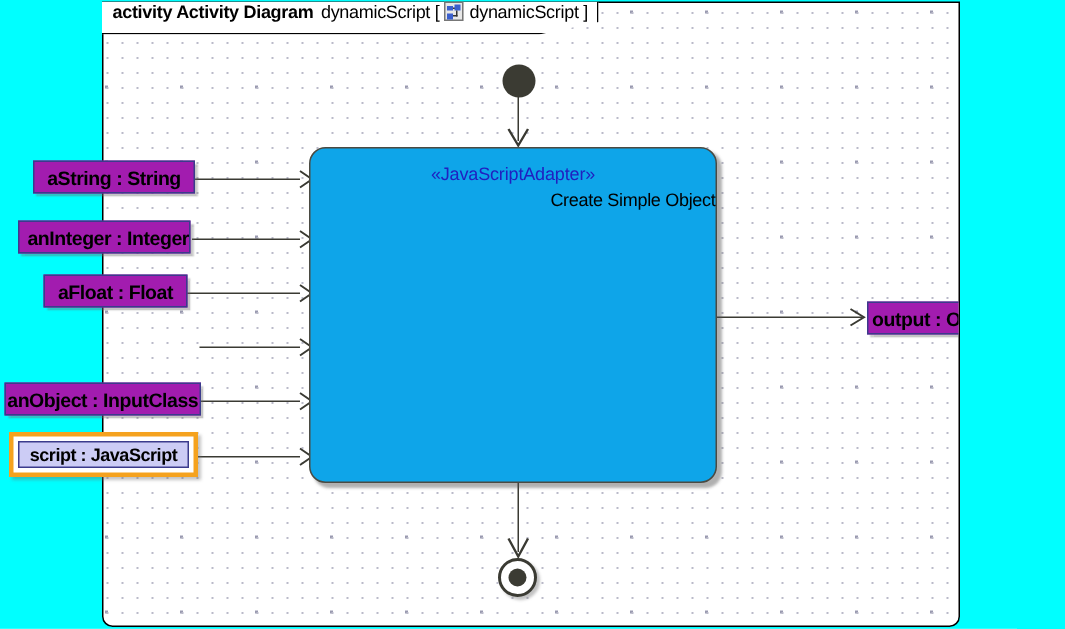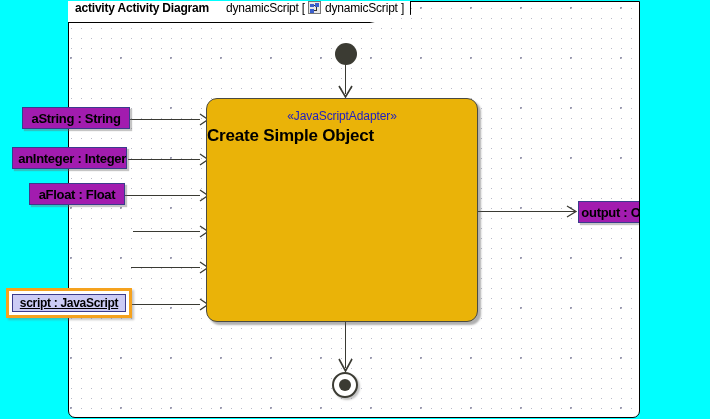--- a/index.html
+++ b/index.html
@@ -67,21 +67,21 @@
     clip-path: polygon(0 0, 100% 0, 100% 62%, 88% 100%, 0 100%);
   }
   #frame-tab .tab-strong {
     font-weight: bold;
     font-size: 12px;
     letter-spacing: -0.2px;
   }
   #frame-tab .tab-plain {
     font-weight: normal;
     font-size: 12px;
-    margin-left: 17px;
+    margin-left: 5px;
     letter-spacing: -0.2px;
   }
   #frame-tab .tab-icon {
     display: inline-block;
     width: 13px;
     height: 13px;
     margin: 0 3px 0 3px;
     position: relative;
     background: #E8E8E8;
     border: 1px solid #777777;
@@ -99,44 +99,44 @@
   #frame-tab .tab-icon .ic-e { left: 1px;  top: 7px;  width: 4px; height: 4px; }
   #frame-tab .tab-icon .ic-f { left: 5px;  top: 8px;  width: 3px; height: 1px; background:#333; }
 
   
   #activity-node {
     position: absolute;
     left: 205px;
     top: 97px;
     width: 272px;
     height: 224px;
-    background: #eab308;
+    background: #0ea5e9;
     border: 1.4px solid #4a4a42;
     border-radius: 11px;
     box-sizing: border-box;
     box-shadow: 3px 3px 2px rgba(80,80,80,0.45);
   }
   #activity-stereotype {
     position: absolute;
     top: 10px;
     left: 0;
     right: 0;
     text-align: center;
     font-size: 12px;
     color: #2020C0;
     letter-spacing: -0.1px;
   }
   #activity-name {
     position: absolute;
     top: 27px;
     left: 0;
     right: 0;
-    text-align: left;
-    font-size: 17px;
-    font-weight: bold;
+    text-align: right;
+    font-size: 12px;
+    font-weight: normal;
     color: #000000;
     letter-spacing: -0.2px;
   }
 
   
   .pin {
     position: absolute;
     height: 22px;
     background: #a21caf;
     border: 1.3px solid #3B3B8C;
@@ -169,21 +169,20 @@
     border: 1.3px solid #3B3B8C;
     box-sizing: border-box;
     display: flex;
     align-items: center;
     justify-content: center;
     font-size: 12px;
     font-weight: bold;
     color: #000000;
     white-space: nowrap;
     letter-spacing: -0.3px;
-    text-decoration: underline;
   }
 
   
   .edge-line {
     position: absolute;
     background: #3a3a33;
   }
   .edge-h { height: 1.4px; }
   .edge-v { width: 1.4px; }
 
@@ -310,20 +309,23 @@
 
   <div class="pin" style="left:12px; top:147px; width:115px;justify-content:flex-end;">
     <span>anInteger : Integer</span>
   </div>
 
   <div class="pin" style="left:29px; top:183px; width:96px;">
     <span>aFloat : Float</span>
   </div>
 
 
+  <div class="pin" style="left:3px; top:255px; width:131px;">
+    <span>anObject : InputClass</span>
+  </div>
 
   <div class="selection-frame" style="left:6px; top:288px; width:126px; height:30px;">
     <div class="pin-inner">
       <span>script : JavaScript</span>
     </div>
   </div>
 
 </div>
 
 </body></html>

